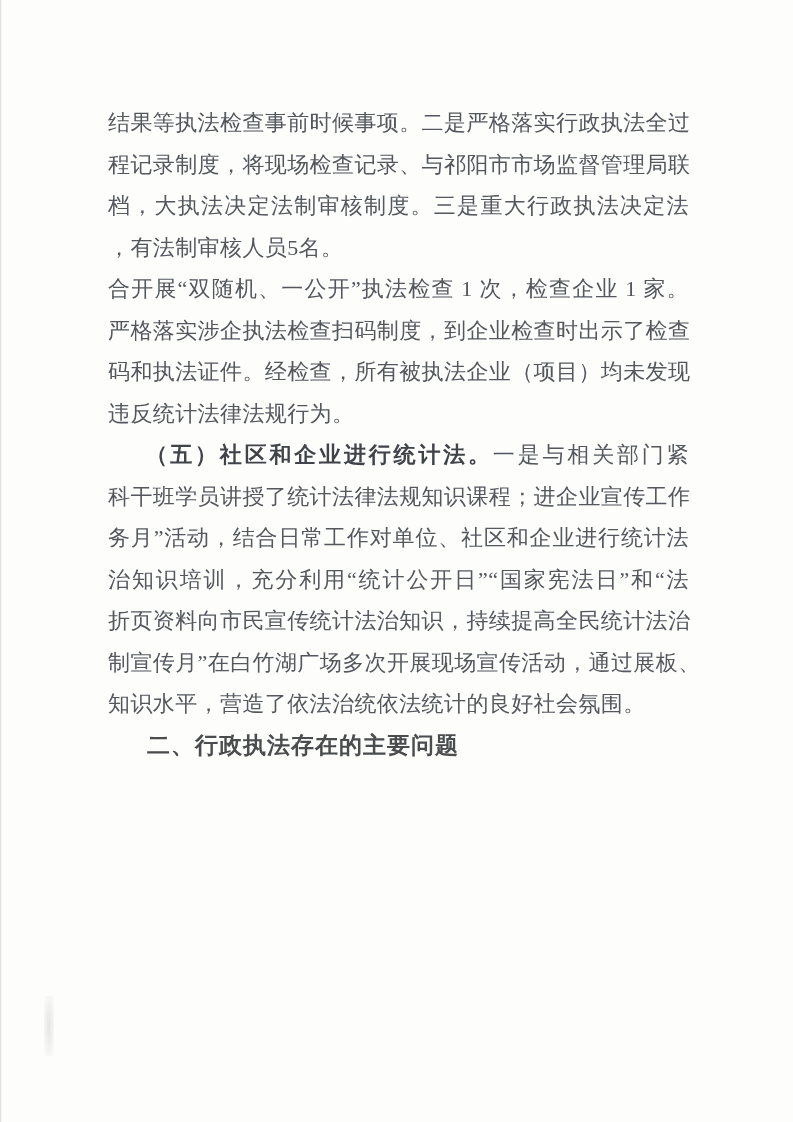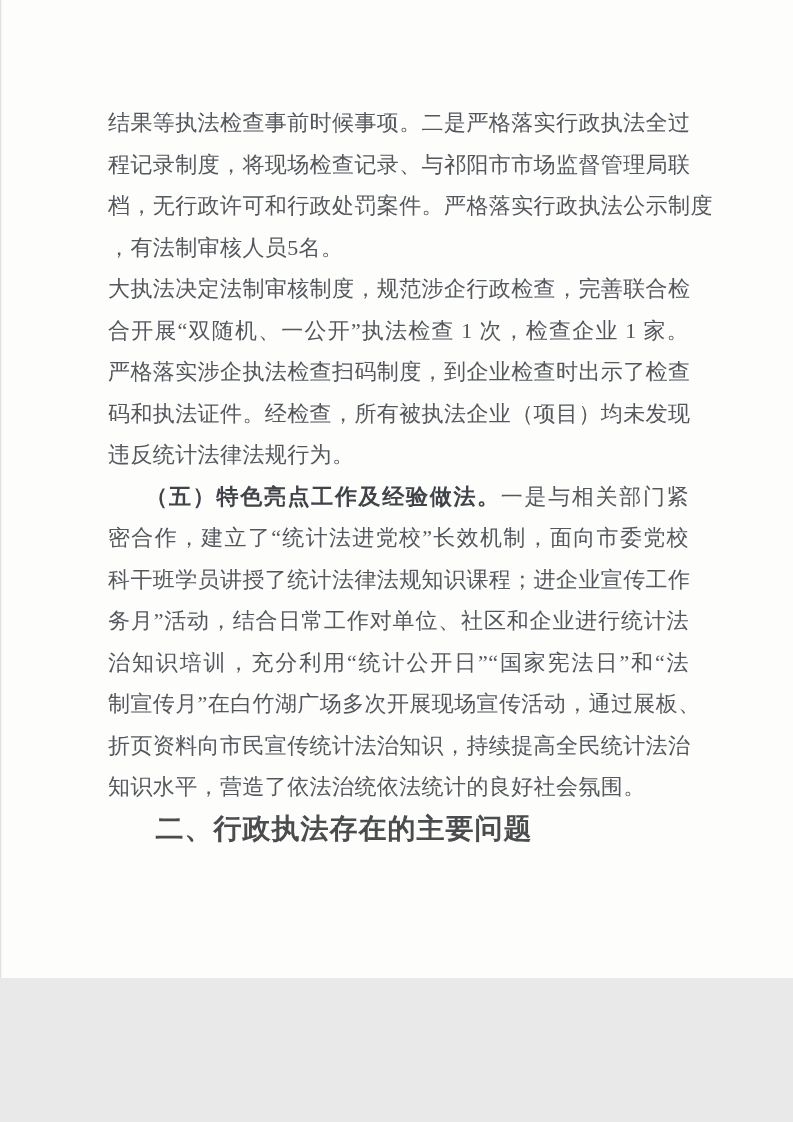--- a/index.html
+++ b/index.html
@@ -3,21 +3,21 @@
 <meta charset="utf-8">
 <style>
   html, body {
     margin: 0;
     padding: 0;
     background: #e9e9e9;
   }
   .page {
     position: relative;
     width: 793px;
-    height: 978px;
+    height: 1122px;
     background: #fdfdfc;
     overflow: hidden;
     font-family: "Liberation Serif", "DejaVu Serif", serif;
   }
   .scan-edge {
     position: absolute;
     left: 0;
     top: 0;
     width: 2px;
     height: 1122px;
@@ -60,52 +60,50 @@
     font-weight: 700;
     color: #404348;
   }
   .lead-bold {
     font-weight: 700;
     color: #404348;
   }
   .heading-hei {
     font-family: "Liberation Sans", "DejaVu Sans", sans-serif;
     font-weight: 600;
-    font-size: 28px;
+    font-size: 23px;
     color: #4a4c4e;
     letter-spacing: 1px;
   }
 </style>
 </head>
 <body>
 
 <div class="page">
   <div class="scan-edge"></div>
   <div class="scan-smudge"></div>
 
   <div class="text-block">
 
     <p class="line">结果等执法检查事前时候事项。二是严格落实行政执法全过</p>
     <p class="line">程记录制度，将现场检查记录、与祁阳市市场监督管理局联</p>
-    <p class="line">档，无行政许可和行政处罚案件。严格落实行政执法公示制度</p>
+    <p class="line">档，大执法决定法制审核制度。三是重大行政执法决定法</p>
     <p class="line last">，有法制审核人员5名。</p>
 
 
-    <p class="line">大执法决定法制审核制度，规范涉企行政检查，完善联合检</p>
     <p class="line">合开展“双随机、一公开”执法检查 1 次，检查企业 1 家。</p>
     <p class="line">严格落实涉企执法检查扫码制度，到企业检查时出示了检查</p>
     <p class="line">码和执法证件。经检查，所有被执法企业（项目）均未发现</p>
     <p class="line last">违反统计法律法规行为。</p>
 
-    <p class="line indent2"><span class="lead-bold">（五）特色亮点工作及经验做法。</span><span>一是与相关部门紧</span></p>
+    <p class="line indent2"><span class="lead-bold">（五）社区和企业进行统计法。</span><span>一是与相关部门紧</span></p>
 
-    <p class="line">密合作，建立了“统计法进党校”长效机制，面向市委党校</p>
     <p class="line">科干班学员讲授了统计法律法规知识课程；进企业宣传工作</p>
     <p class="line">务月”活动，结合日常工作对单位、社区和企业进行统计法</p>
     <p class="line">治知识培训，充分利用“统计公开日”“国家宪法日”和“法</p>
+    <p class="line">折页资料向市民宣传统计法治知识，持续提高全民统计法治</p>
     <p class="line">制宣传月”在白竹湖广场多次开展现场宣传活动，通过展板、</p>
-    <p class="line">折页资料向市民宣传统计法治知识，持续提高全民统计法治</p>
     <p class="line last">知识水平，营造了依法治统依法统计的良好社会氛围。</p>
 
     <p class="line last indent2 heading-hei">二、行政执法存在的主要问题</p>
 
   </div>
 </div>
 
 </body></html>

